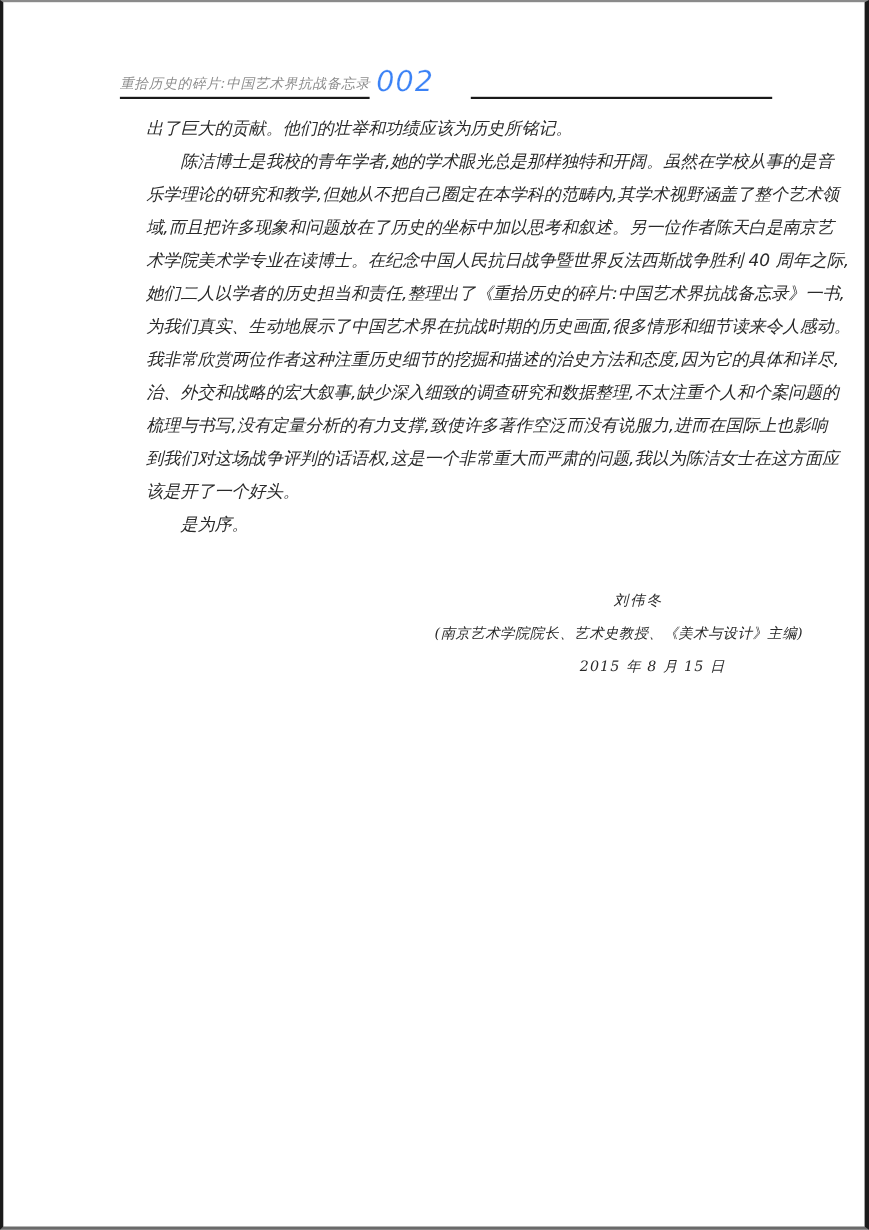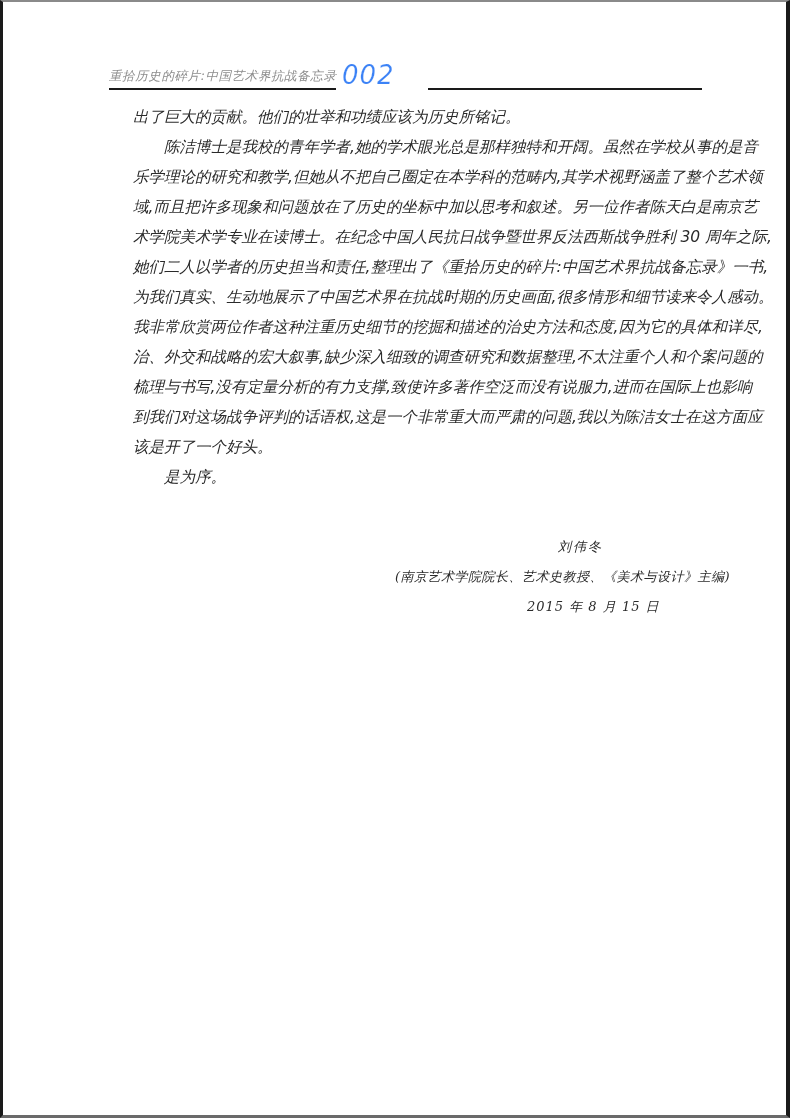--- a/index.html
+++ b/index.html
@@ -131,21 +131,21 @@
     <div class="header-rule-left"></div>
     <span class="page-number">002</span>
     <div class="header-rule-right"></div>
   </div>
 
   <div class="body-text">
     <span class="line last">出了巨大的贡献。他们的壮举和功绩应该为历史所铭记。</span>
     <span class="line" style="padding-left:2em;">陈洁博士是我校的青年学者,她的学术眼光总是那样独特和开阔。虽然在学校从事的是音</span>
     <span class="line">乐学理论的研究和教学,但她从不把自己圈定在本学科的范畴内,其学术视野涵盖了整个艺术领</span>
     <span class="line">域,而且把许多现象和问题放在了历史的坐标中加以思考和叙述。另一位作者陈天白是南京艺</span>
-    <span class="line">术学院美术学专业在读博士。在纪念中国人民抗日战争暨世界反法西斯战争胜利 30 周年之际,</span>
+    <span class="line">术学院美术学专业在读博士。在纪念中国人民抗日战争暨世界反法西斯战争胜利 40 周年之际,</span>
     <span class="line">她们二人以学者的历史担当和责任,整理出了《重拾历史的碎片:中国艺术界抗战备忘录》一书,</span>
     <span class="line">为我们真实、生动地展示了中国艺术界在抗战时期的历史画面,很多情形和细节读来令人感动。</span>
     <span class="line">我非常欣赏两位作者这种注重历史细节的挖掘和描述的治史方法和态度,因为它的具体和详尽,</span>
     <span class="line">治、外交和战略的宏大叙事,缺少深入细致的调查研究和数据整理,不太注重个人和个案问题的</span>
     <span class="line">梳理与书写,没有定量分析的有力支撑,致使许多著作空泛而没有说服力,进而在国际上也影响</span>
     <span class="line">到我们对这场战争评判的话语权,这是一个非常重大而严肃的问题,我以为陈洁女士在这方面应</span>
     <span class="line last">该是开了一个好头。</span>
     <span class="line last" style="padding-left:2em;">是为序。</span>
   </div>
 

